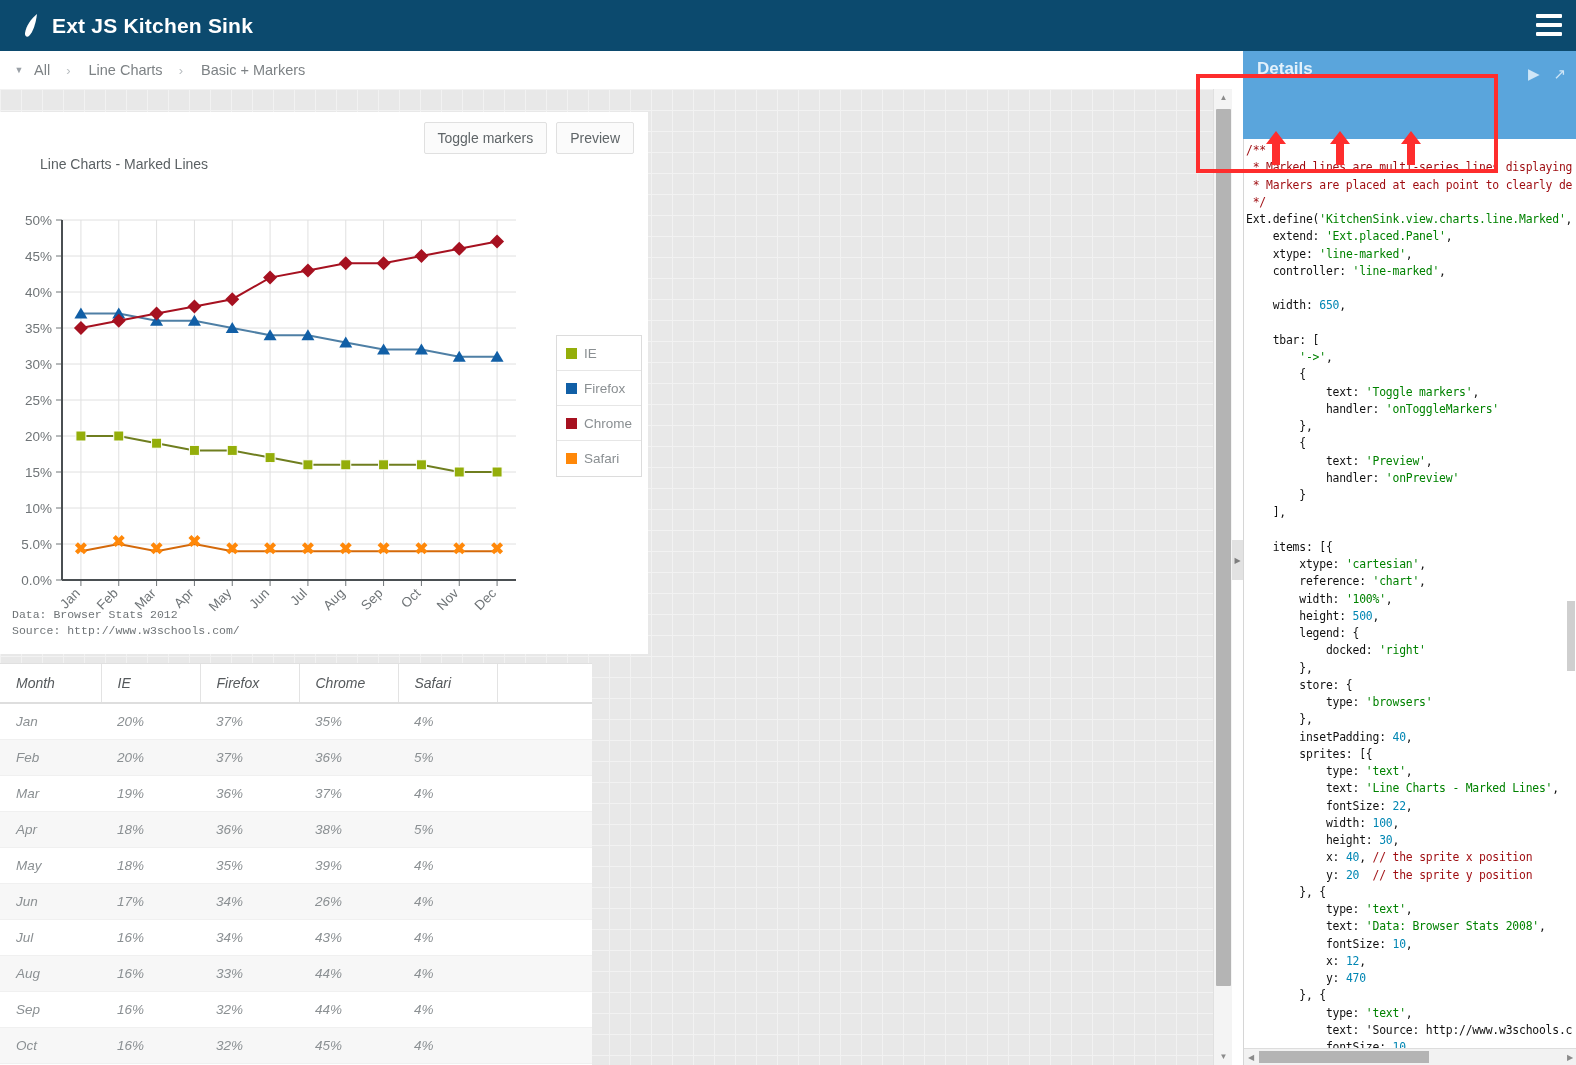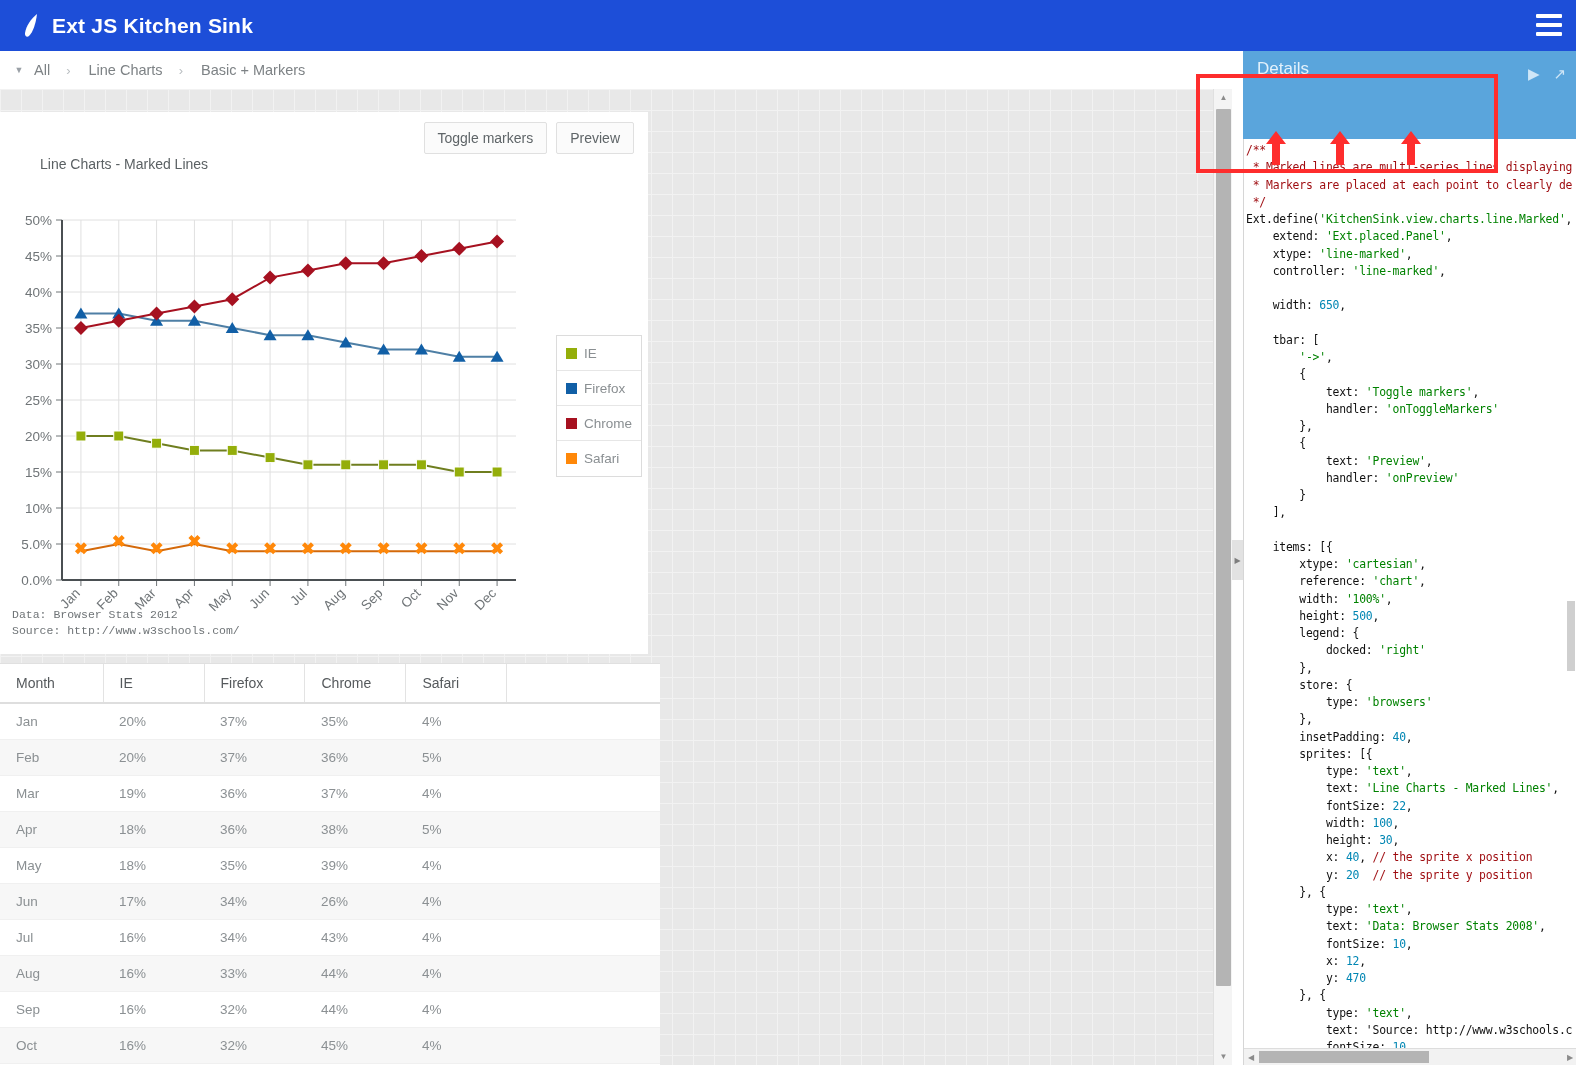--- a/index.html
+++ b/index.html
@@ -6,21 +6,21 @@
   html, body {
     width: 1576px; height: 1065px;
     font-family: "Liberation Sans", sans-serif;
     overflow: hidden; background: #ffffff;
   }
   #root { position: relative; width: 1576px; height: 1065px; }
 
   
   .app-header {
     position: absolute; left: 0; top: 0; width: 1576px; height: 51px;
-    background: #1d4ed8; display: flex; align-items: center;
+    background: #0c4a6e; display: flex; align-items: center;
   }
   .app-logo { width: 40px; display: flex; align-items: center; justify-content: center;
     margin-left: 12px; color: #fff; font-size: 26px; line-height: 1; }
   .app-title { color: #ffffff; font-size: 21px; font-weight: bold; letter-spacing: .2px; }
   .hamburger { position: absolute; right: 14px; top: 14px; width: 26px; height: 22px;
     display: flex; flex-direction: column; justify-content: space-between; cursor: pointer; }
   .hamburger i { display: block; height: 4px; background: #ffffff; border-radius: 1px; }
 
   
   .breadcrumb-bar {
@@ -69,22 +69,22 @@
     border: 1px solid #dcdcdc; background: #fff;
   }
   .legend-row { display: flex; align-items: center; height: 35px;
     border-bottom: 1px solid #e6e6e6; padding-left: 9px; cursor: pointer; }
   .legend-row:last-child { border-bottom: none; }
   .legend-sw { width: 11px; height: 11px; margin-right: 7px; flex: 0 0 auto; }
   .legend-lb { font-size: 13.5px; color: #8a8f92; }
 
   
   .grid-panel {
-    position: absolute; left: 280px; top: 663px; width: 660px; height: 402px;
-    background: #ffffff; border-top: 1px solid #e0e0e0; overflow: hidden;
+    position: absolute; left: 280px; top: 663px; width: 592px; height: 402px;
+    background: #ffffff; border-top: 1px solid #e0e0e0; overflow: hidden; font-style: italic;
   }
   table.data-grid { width: 100%; border-collapse: collapse; table-layout: fixed; }
   table.data-grid th {
     text-align: left; font-weight: normal; font-size: 14px; color: #55595c;
     padding: 11px 0 11px 16px; border-right: 1px solid #e3e3e3;
     border-bottom: 2px solid #dedede; background: #fff; height: 38px;
   }
   table.data-grid th:last-child { border-right: none; }
   table.data-grid td {
     font-size: 13.5px; color: #8b9093; padding: 10px 0 10px 16px;
@@ -113,21 +113,21 @@
   .details-panel {
     position: absolute; left: 1243px; top: 51px; width: 333px; height: 1014px;
     background: #ffffff;
   }
   .details-head {
     position: absolute; left: 0; top: 0; width: 333px; height: 88px;
     background: #5aa5dc;
   }
   .details-head-title {
     position: absolute; left: 14px; top: 8px; color: #e3f1fb;
-    font-size: 17px; font-weight: normal;
+    font-size: 17px; font-weight: bold;
   }
   .dh-icons { position: absolute; right: 10px; top: 14px; display: flex; gap: 14px;
     color: #cfe6f7; font-size: 15px; }
   .dh-icon { cursor: pointer; }
   .details-tabs { position: absolute; left: 12px; top: 44px; display: flex; align-items: flex-end; }
   .dtab { font-size: 15px; color: #ecf6fd; padding: 13px 16px 12px 16px; cursor: pointer; }
   .dtab.active { background: #ffffff; color: #6d7276; border-radius: 2px 2px 0 0; }
 
   
   .code-wrap {

